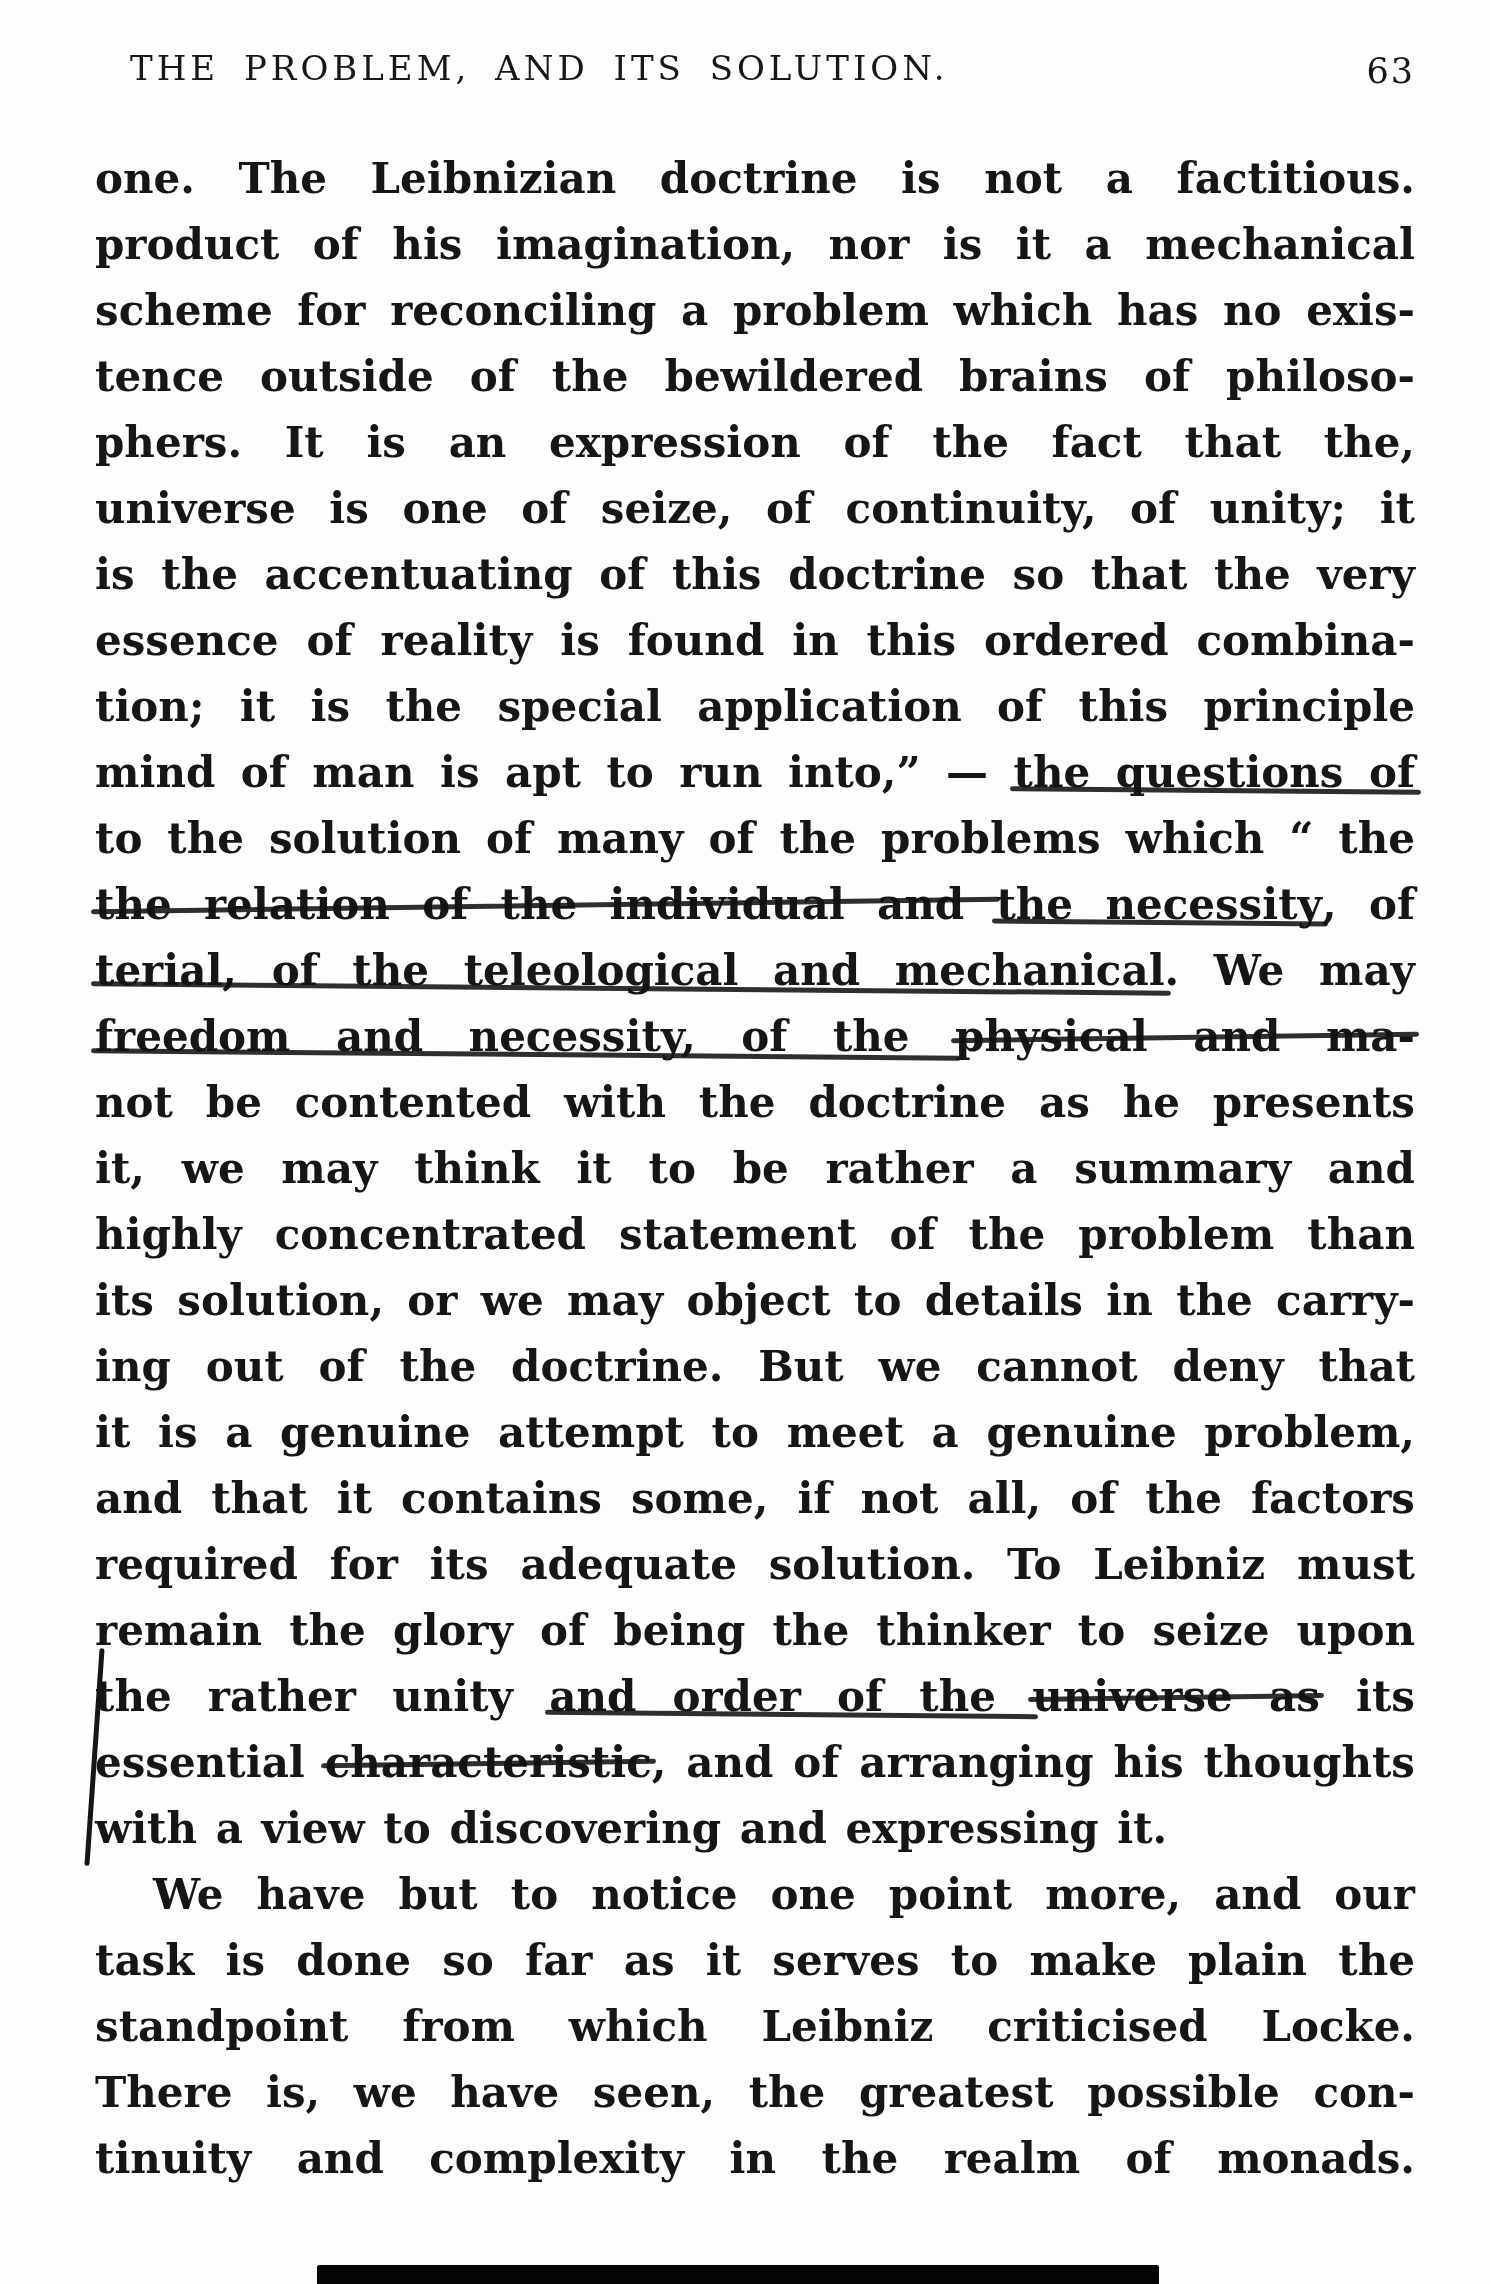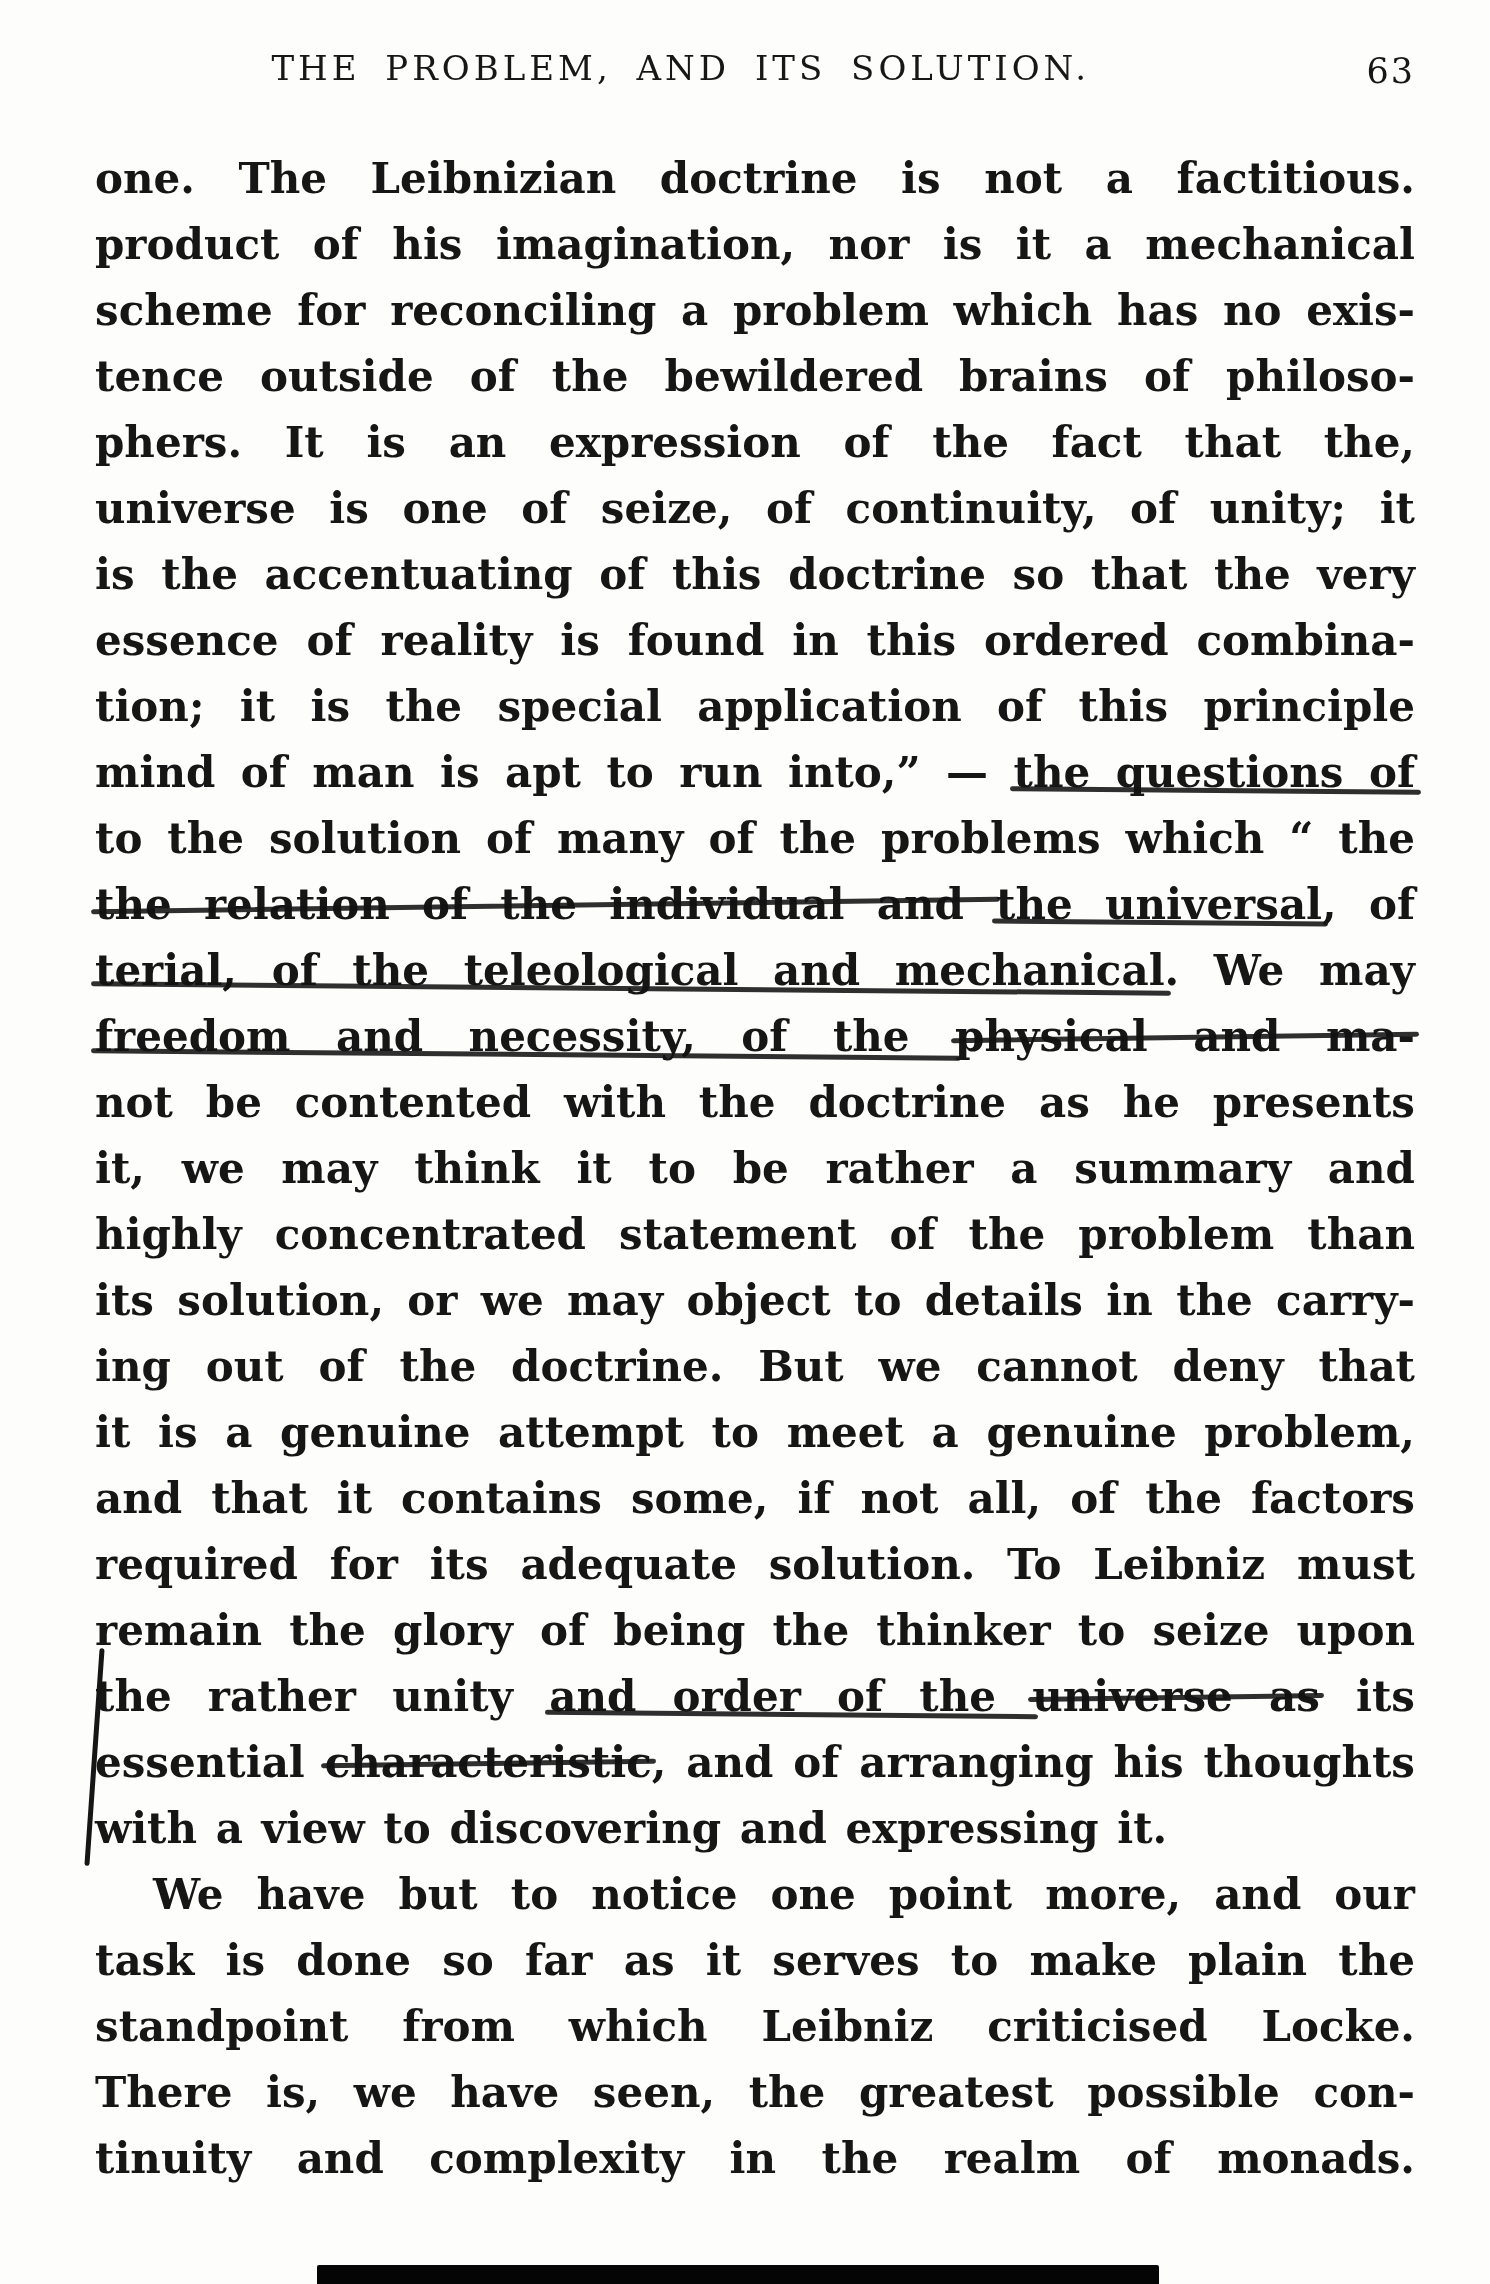--- a/index.html
+++ b/index.html
@@ -22,21 +22,21 @@
     position: absolute;
     top: 48px;
     left: 95px;
     right: 75px;
     height: 50px;
   }
   .header-title {
     position: absolute;
     left: 35px;
     width: 960px;
-    text-align: right;
+    text-align: left;
     font-size: 34px;
     letter-spacing: 4px;
     word-spacing: 10px;
     white-space: nowrap;
     color: #171717;
   }
   .page-number {
     position: absolute;
     right: 0px;
     top: 3px;
@@ -131,21 +131,21 @@
       <div class="line"><span>product of his imagination, nor is it a mechanical</span></div>
       <div class="line"><span>scheme for reconciling a problem which has no exis-</span></div>
       <div class="line"><span>tence outside of the bewildered brains of philoso-</span></div>
       <div class="line"><span>phers. It is an expression of the fact that the,</span></div>
       <div class="line"><span>universe is one of seize, of continuity, of unity; it</span></div>
       <div class="line"><span>is the accentuating of this doctrine so that the very</span></div>
       <div class="line"><span>essence of reality is found in this ordered combina-</span></div>
       <div class="line"><span>tion; it is the special application of this principle</span></div>
       <div class="line"><span>mind of man is apt to run into,” — </span><span class="pen-under">the questions of</span></div>
       <div class="line"><span>to the solution of many of the problems which “ the</span></div>
-      <div class="line"><span class="pen-strike">the relation of the individual and </span><span class="pen-under">the universal</span><span>, of</span></div>
+      <div class="line"><span class="pen-strike">the relation of the individual and </span><span class="pen-under">the necessity</span><span>, of</span></div>
       <div class="line"><span class="pen-under">terial, of the teleological and mechanical</span><span>. We may</span></div>
       <div class="line"><span class="pen-under">freedom and necessity, of the </span><span class="pen-strike">physical and ma-</span></div>
       <div class="line"><span>not be contented with the doctrine as he presents</span></div>
       <div class="line"><span>it, we may think it to be rather a summary and</span></div>
       <div class="line"><span>highly concentrated statement of the problem than</span></div>
       <div class="line"><span>its solution, or we may object to details in the carry-</span></div>
       <div class="line"><span>ing out of the doctrine. But we cannot deny that</span></div>
       <div class="line"><span>it is a genuine attempt to meet a genuine problem,</span></div>
       <div class="line"><span>and that it contains some, if not all, of the factors</span></div>
       <div class="line"><span>required for its adequate solution. To Leibniz must</span></div>

